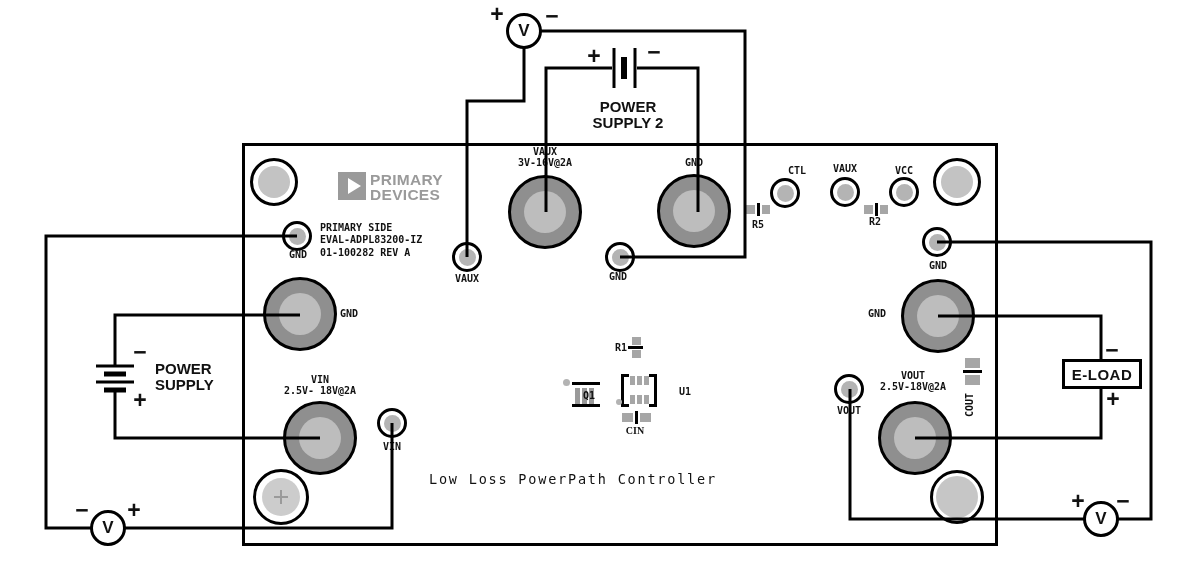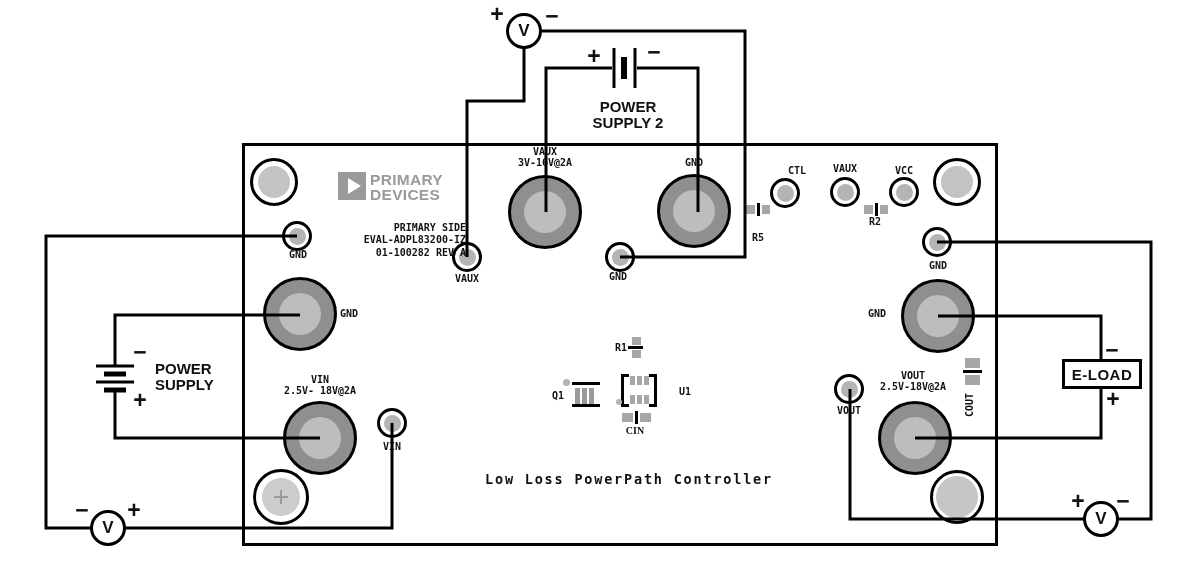--- a/index.html
+++ b/index.html
@@ -14,22 +14,22 @@
       box-sizing:border-box;display:flex;align-items:center;justify-content:center;z-index:2;}
   .tp-inner{width:17px;height:17px;border-radius:50%;background:#b4b4b4;}
   .hole{border:3px solid #000;border-radius:50%;background:#fff;box-sizing:border-box;
         display:flex;align-items:center;justify-content:center;z-index:2;}
   .hole-inner{border-radius:50%;background:#c3c3c3;position:relative;}
   .mono{font-family:"DejaVu Sans Mono",monospace;font-weight:bold;color:#111;}
   .lbl{font-size:10px;line-height:11px;text-align:center;z-index:3;}
   .lbl.left{text-align:left;}
   .lbl.right{text-align:right;}
   .vlabel{writing-mode:vertical-rl;transform:rotate(180deg);font-size:10px;z-index:3;}
-  .info{font-size:10px;line-height:12.4px;text-align:right;z-index:3;}
-  .title{font-size:13.5px;letter-spacing:1.8px;text-align:center;font-weight:bold;z-index:3;}
+  .info{font-size:10px;line-height:12.4px;text-align:left;z-index:3;}
+  .title{font-size:13.5px;letter-spacing:1.8px;text-align:left;font-weight:normal;z-index:3;}
   .logo-box{width:28px;height:28px;background:#9a9a9a;display:flex;align-items:center;
             justify-content:center;z-index:3;}
   .logo-tri{width:0;height:0;border-top:8px solid transparent;border-bottom:8px solid transparent;
             border-left:13px solid #fff;margin-left:4px;}
   .logo-txt{font-weight:bold;font-size:15.5px;line-height:15px;color:#9a9a9a;letter-spacing:0.3px;z-index:3;}
   .pad{background:#a6a6a6;z-index:2;}
   .bar{background:#000;z-index:2;}
   .dot{border-radius:50%;background:#b3b3b3;z-index:2;}
   .bracket-l{width:8px;height:33px;border:3px solid #000;border-right:none;box-sizing:border-box;z-index:2;}
   .bracket-r{width:8px;height:33px;border:3px solid #000;border-left:none;box-sizing:border-box;z-index:2;}
@@ -156,21 +156,21 @@
   <div class="abs mono lbl" style="left:815px;top:163px;width:60px;">VAUX</div>
   <div class="abs mono lbl" style="left:874px;top:165px;width:60px;">VCC</div>
   <div class="abs mono lbl" style="left:362px;top:441px;width:60px;">VIN</div>
   <div class="abs mono lbl" style="left:819px;top:405px;width:60px;">VOUT</div>
 
   <div class="abs mono lbl right" style="left:585px;top:342px;width:42px;">R1</div>
   <div class="abs pad" style="left:632px;top:337px;width:9px;height:8px;"></div>
   <div class="abs bar" style="left:628px;top:346px;width:15px;height:3px;"></div>
   <div class="abs pad" style="left:632px;top:350px;width:9px;height:8px;"></div>
 
-  <div class="abs mono lbl right" style="left:544px;top:390px;width:28px;text-align:center;">Q1</div>
+  <div class="abs mono lbl right" style="left:567px;top:390px;width:28px;">Q1</div>
   <div class="abs dot" style="left:563px;top:379px;width:7px;height:7px;"></div>
   <div class="abs bar" style="left:572px;top:382px;width:28px;height:3px;"></div>
   <div class="abs q1grid" style="left:575px;top:388px;width:19px;height:16px;"></div>
   <div class="abs bar" style="left:572px;top:404px;width:28px;height:3px;"></div>
 
   <div class="abs bracket-l" style="left:621px;top:374px;"></div>
   <div class="abs bracket-r" style="left:649px;top:374px;"></div>
   <div class="abs pad" style="left:630px;top:376px;width:5px;height:9px;"></div>
   <div class="abs pad" style="left:637px;top:376px;width:5px;height:9px;"></div>
   <div class="abs pad" style="left:644px;top:376px;width:5px;height:9px;"></div>
@@ -186,21 +186,21 @@
   <div class="abs mono lbl" style="left:605px;top:425px;width:60px;font-family:Liberation Serif, serif;">CIN</div>
 
   <div class="abs pad" style="left:965px;top:358px;width:15px;height:10px;"></div>
   <div class="abs bar" style="left:963px;top:370px;width:19px;height:3px;"></div>
   <div class="abs pad" style="left:965px;top:375px;width:15px;height:10px;"></div>
   <div class="abs mono vlabel" style="left:964px;top:387px;height:30px;">COUT</div>
 
   <div class="abs pad" style="left:746px;top:205px;width:9px;height:9px;"></div>
   <div class="abs bar" style="left:757px;top:203px;width:3px;height:13px;"></div>
   <div class="abs pad" style="left:762px;top:205px;width:8px;height:9px;"></div>
-  <div class="abs mono lbl" style="left:738px;top:232px;width:40px;">R5</div>
+  <div class="abs mono lbl" style="left:738px;top:219px;width:40px;">R5</div>
 
   <div class="abs pad" style="left:864px;top:205px;width:9px;height:9px;"></div>
   <div class="abs bar" style="left:875px;top:203px;width:3px;height:13px;"></div>
   <div class="abs pad" style="left:880px;top:205px;width:8px;height:9px;"></div>
   <div class="abs mono lbl" style="left:855px;top:216px;width:40px;">R2</div>
 
   <svg class="abs wires" width="1200" height="563" viewBox="0 0 1200 563">
     <g stroke="#000" stroke-width="3" fill="none" stroke-linecap="butt">
       <path d="M 467 257 V 101 H 524 V 31"></path>
       <path d="M 524 31 H 745 V 257 H 620"></path>

